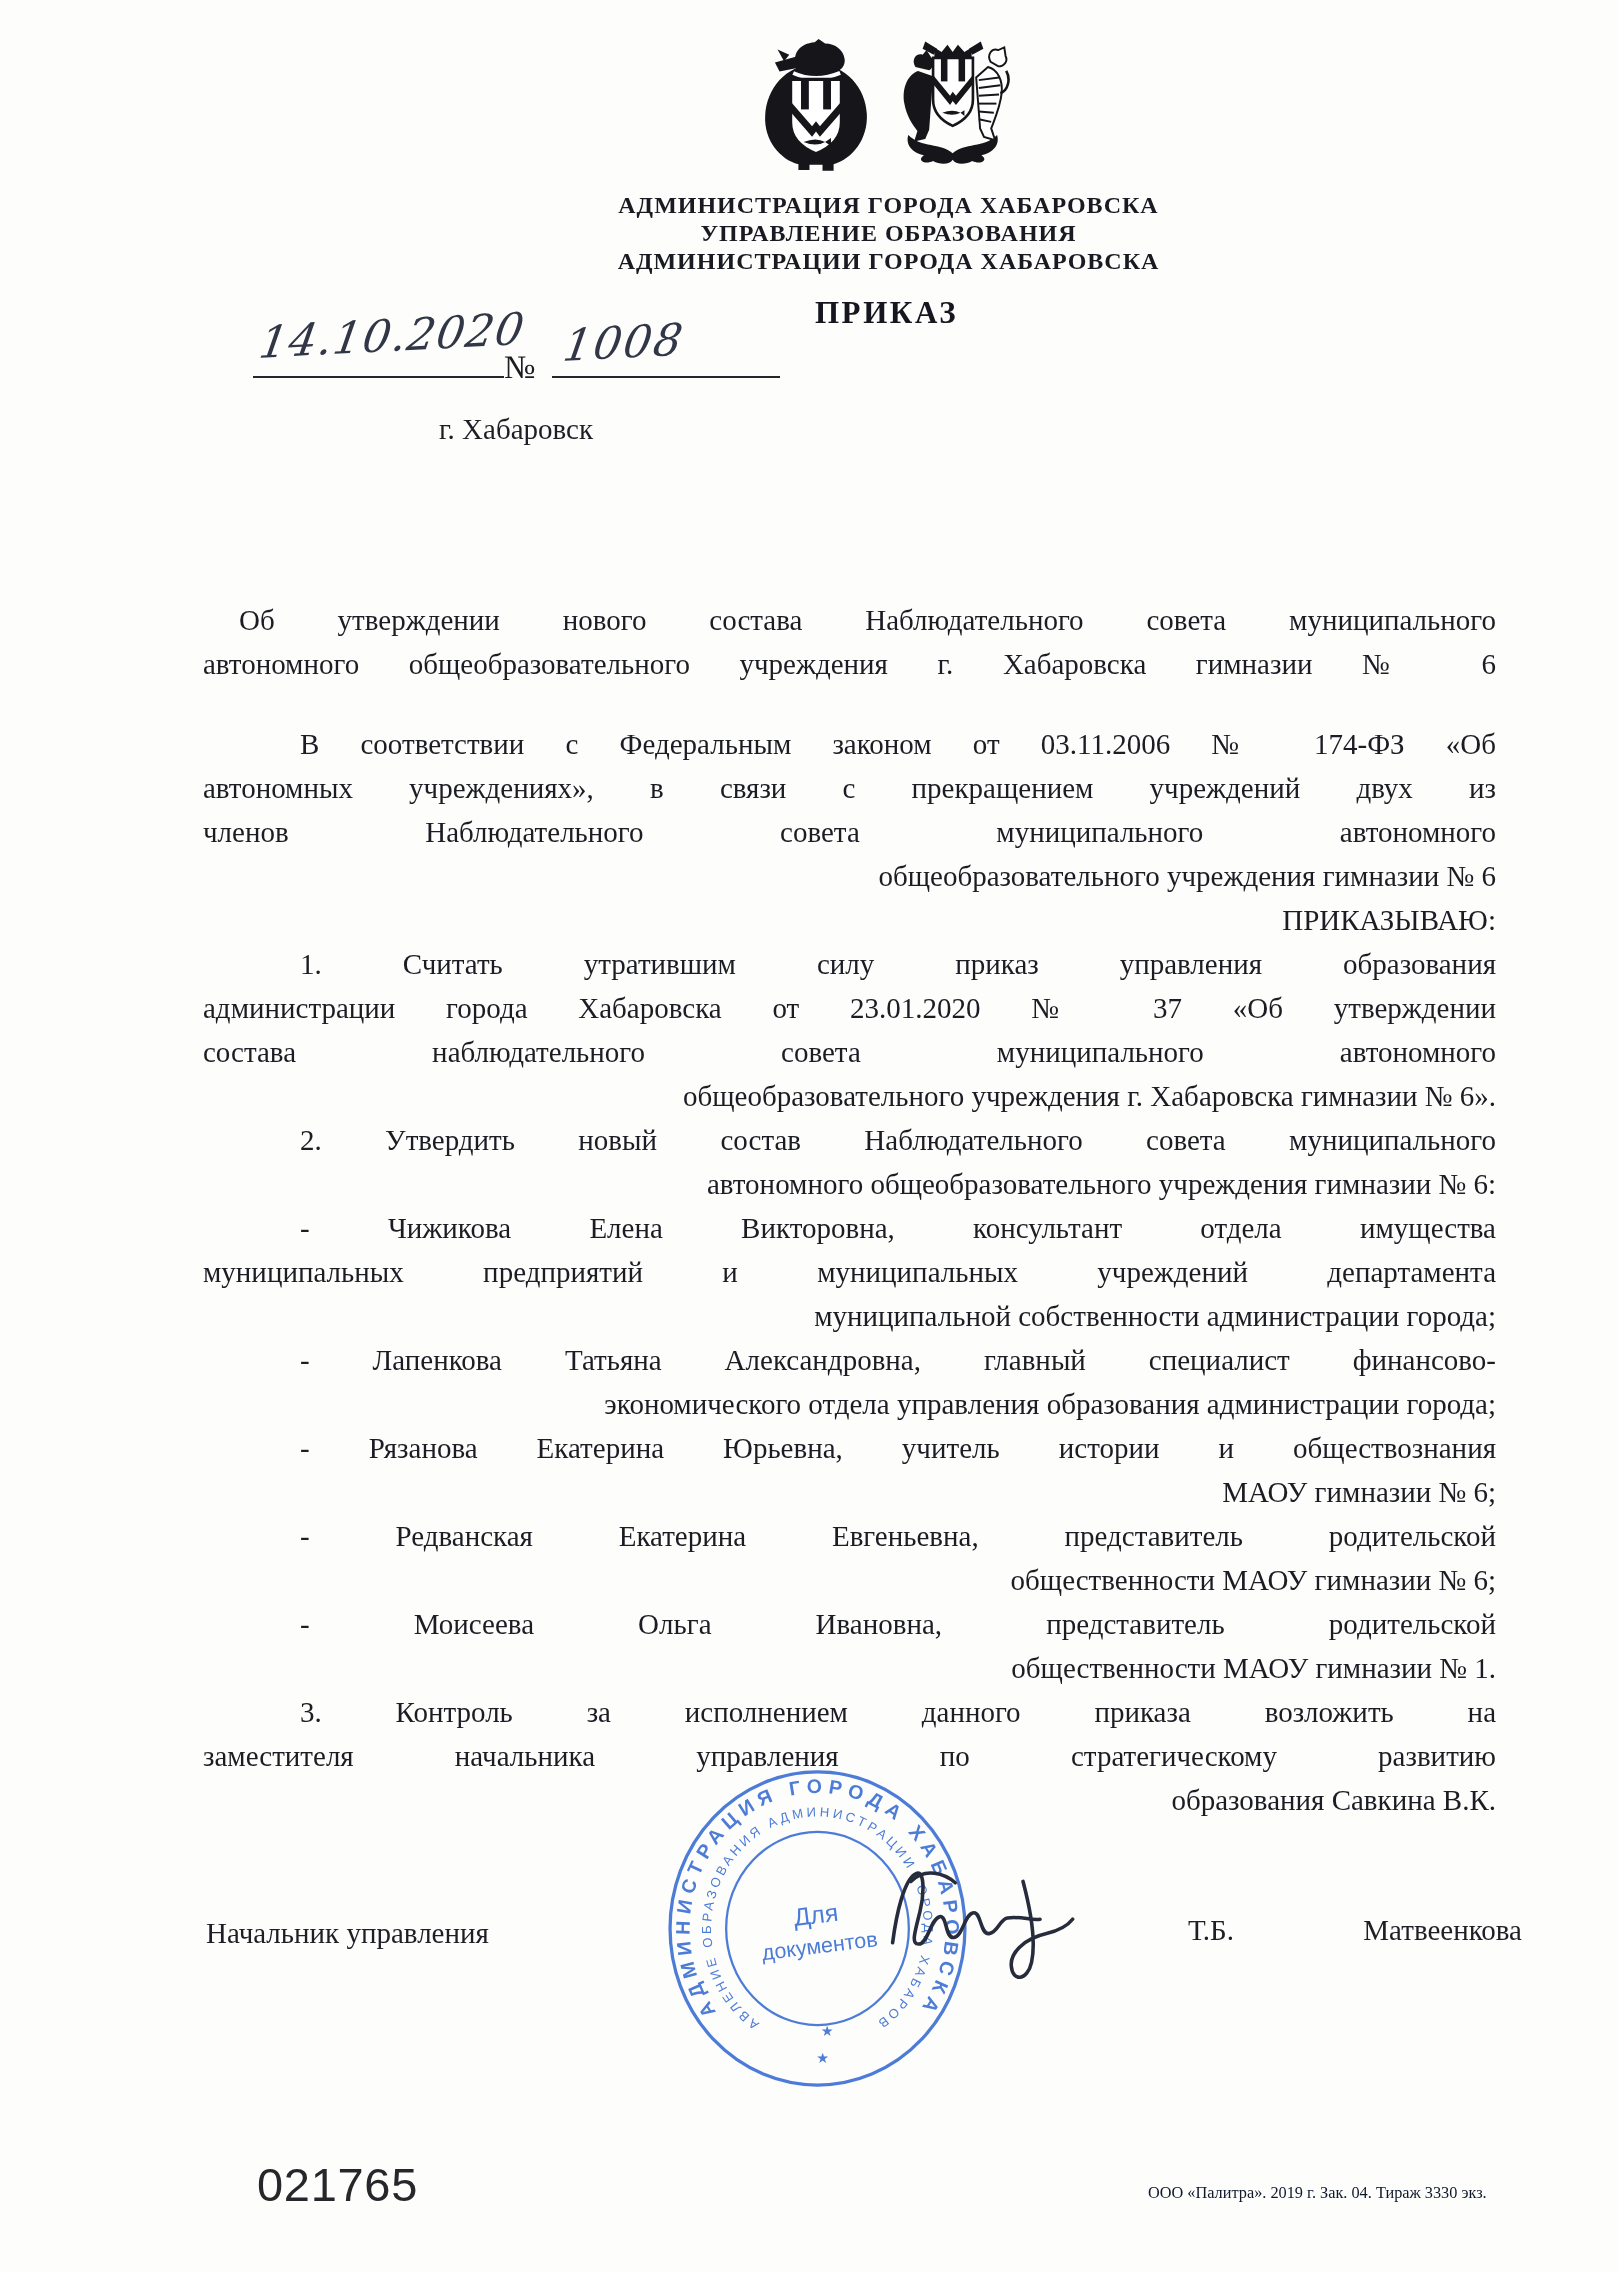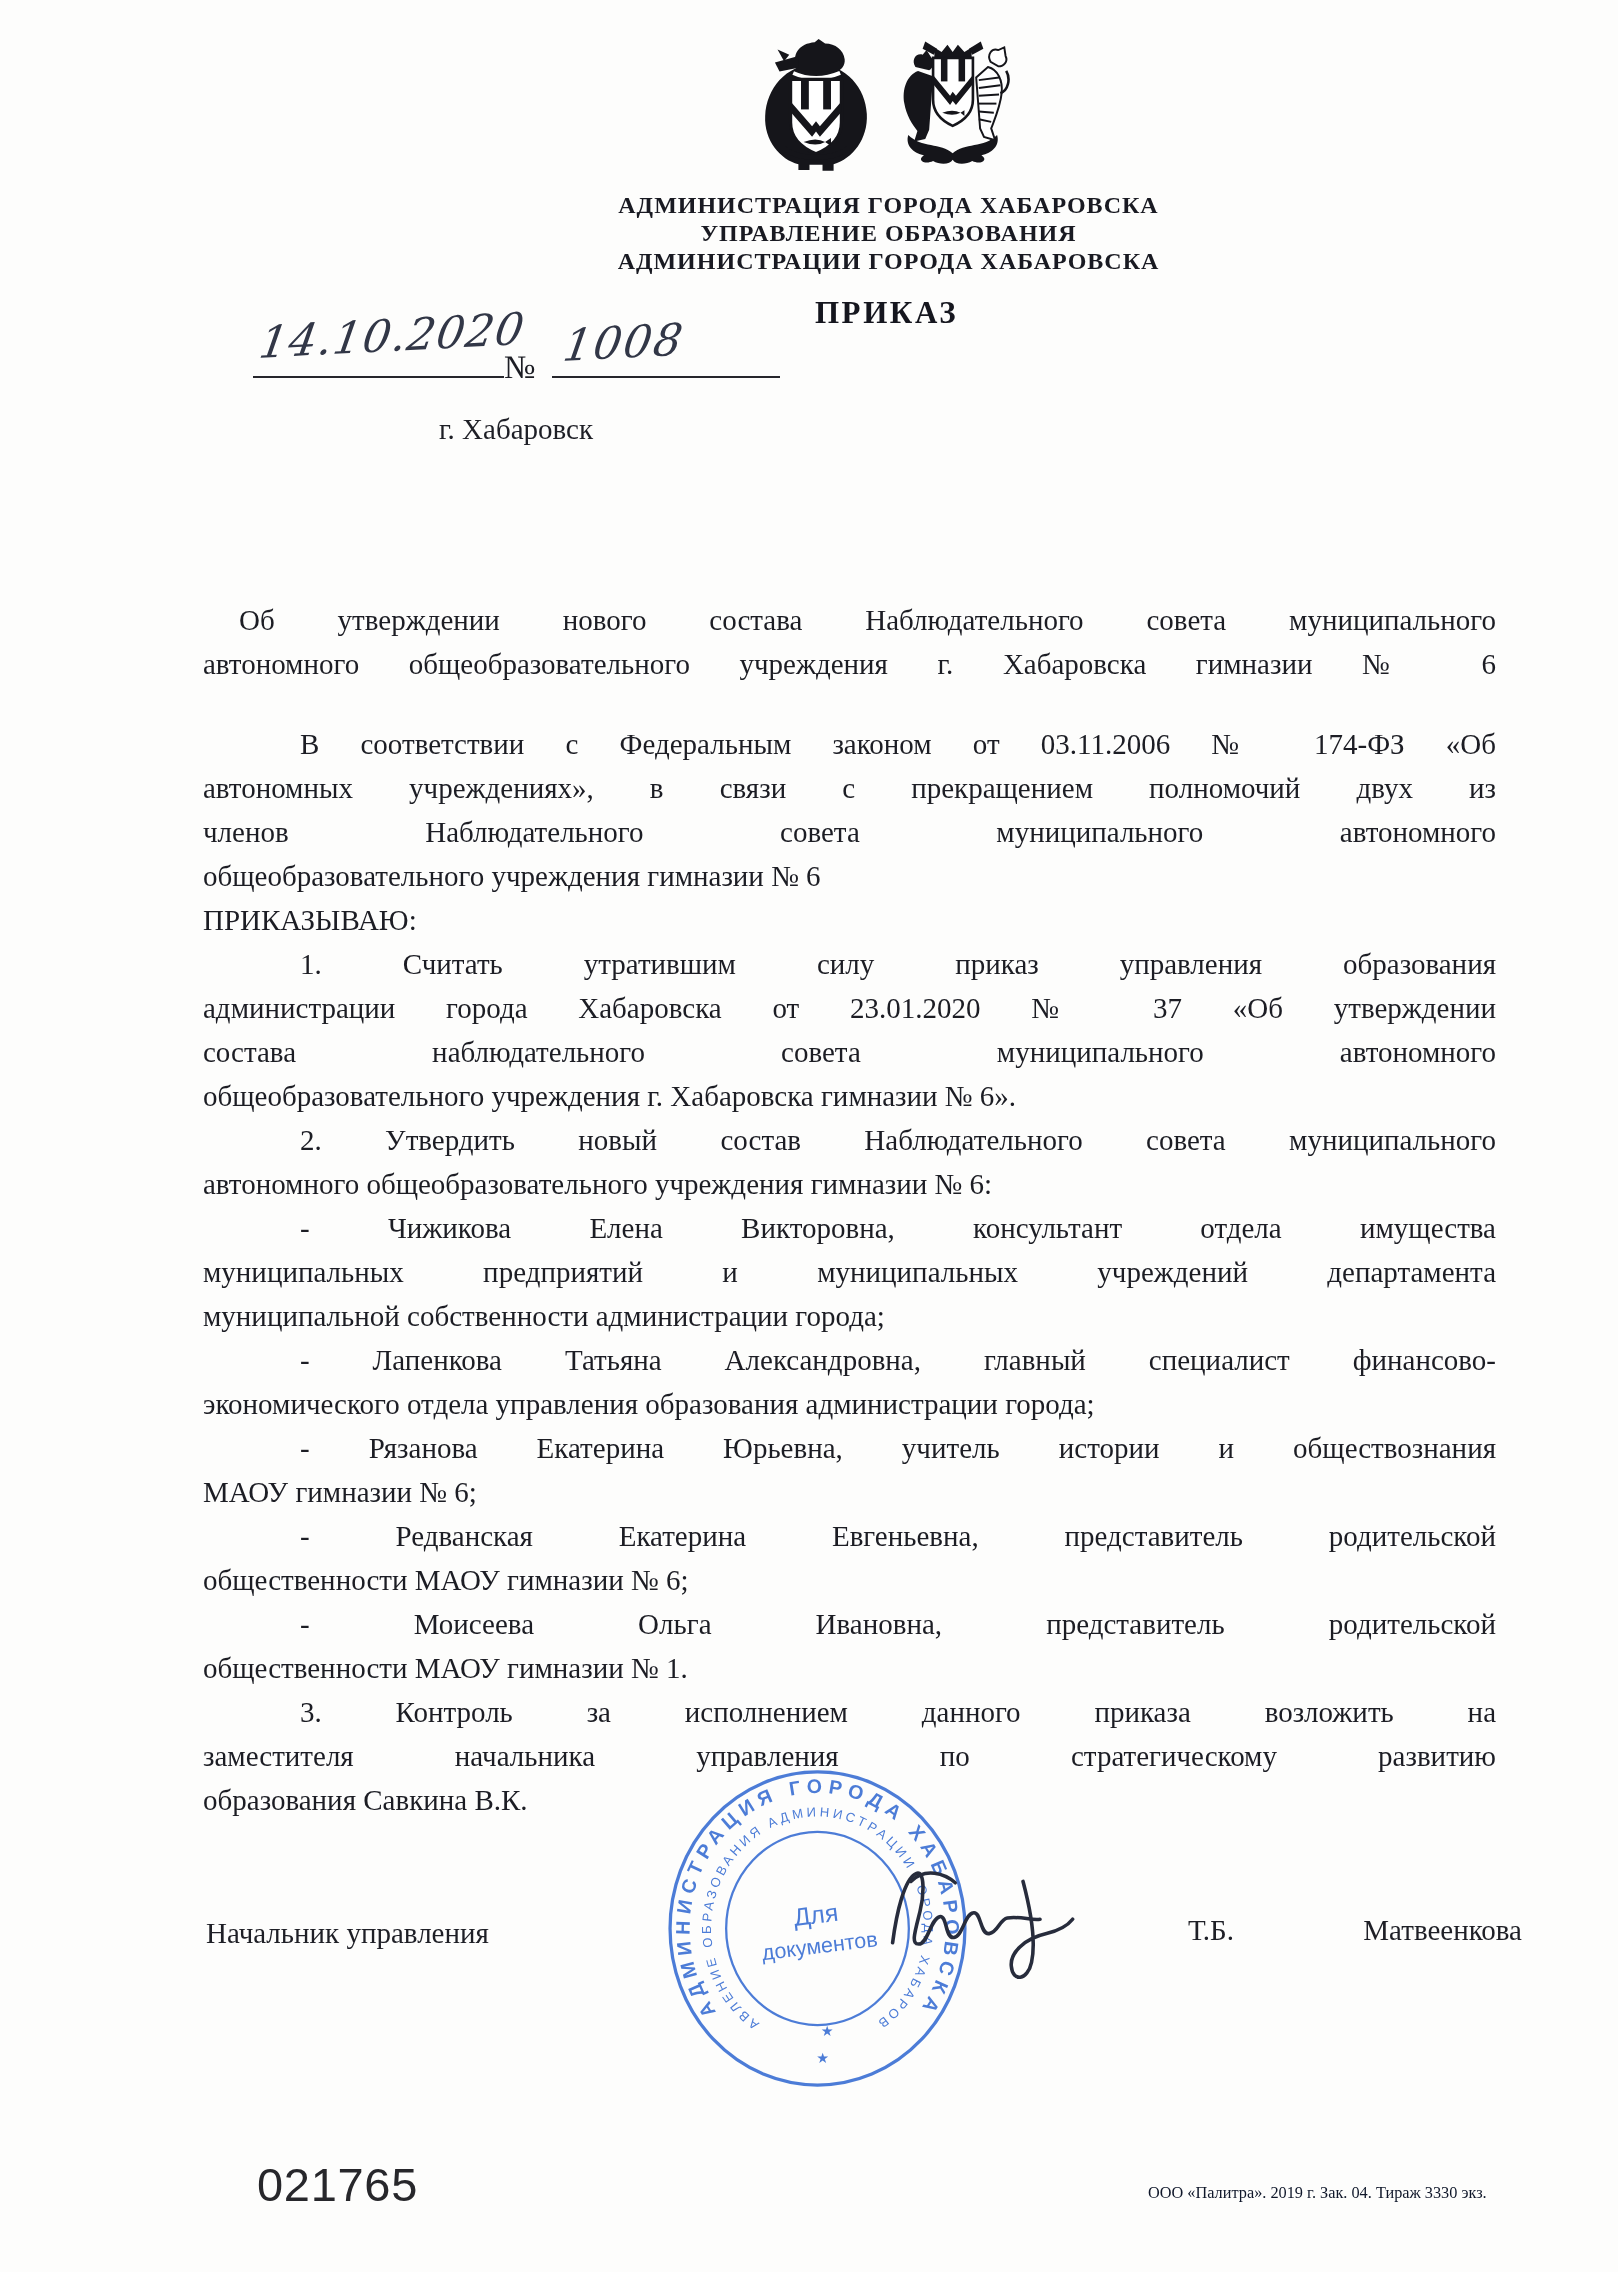--- a/index.html
+++ b/index.html
@@ -27,21 +27,21 @@
   .hand-date{position:absolute;left:256px;top:317px;font-size:44px;letter-spacing:1.3px;}
   .hand-num{position:absolute;left:560px;top:320px;font-size:44px;letter-spacing:2px;}
   .num-sign{position:absolute;left:504px;top:349px;font-size:33px;color:#1c1d24;}
   .rule1{position:absolute;left:253px;top:376px;width:251px;height:2px;background:#26262c;}
   .rule2{position:absolute;left:552px;top:376px;width:228px;height:2px;background:#26262c;}
   .place{position:absolute;left:418px;top:413px;width:196px;text-align:center;font-size:29px;}
   
   .textblock{position:absolute;left:203px;width:1293px;font-size:29px;color:#1c1d24;}
   .subject{top:598px;line-height:44px;}
   .bodytext{top:722px;line-height:44px;}
-  .line{text-align:left;}
+  .line{text-align:right;}
   .j{text-align:justify;text-align-last:justify;}
   .ind{text-indent:97px;}
   .ind-s{text-indent:36px;}
   
   .signoff-label{position:absolute;left:206px;top:1917px;font-size:29px;}
   .signoff-name{
     position:absolute;left:1173px;top:1914px;width:334px;display:flex;
     justify-content:space-between;font-size:29px;margin-left:15px;
   }
   
@@ -123,21 +123,21 @@
 
   <div class="place">г. Хабаровск</div>
 
   <div class="textblock subject">
     <div class="line j ind-s">Об утверждении нового состава Наблюдательного совета муниципального</div>
     <div class="line j">автономного общеобразовательного учреждения г. Хабаровска гимназии № 6</div>
   </div>
 
   <div class="textblock bodytext">
     <div class="line j ind">В соответствии с Федеральным законом от 03.11.2006 № 174-ФЗ «Об</div>
-    <div class="line j">автономных учреждениях», в связи с прекращением полномочий двух из</div>
+    <div class="line j">автономных учреждениях», в связи с прекращением учреждений двух из</div>
     <div class="line j">членов Наблюдательного совета муниципального автономного</div>
     <div class="line">общеобразовательного учреждения гимназии № 6</div>
     <div class="line">ПРИКАЗЫВАЮ:</div>
     <div class="line j ind">1. Считать утратившим силу приказ управления образования</div>
     <div class="line j">администрации города Хабаровска от 23.01.2020 № 37 «Об утверждении</div>
     <div class="line j">состава наблюдательного совета муниципального автономного</div>
     <div class="line">общеобразовательного учреждения г. Хабаровска гимназии № 6».</div>
     <div class="line j ind">2. Утвердить новый состав Наблюдательного совета муниципального</div>
     <div class="line">автономного общеобразовательного учреждения  гимназии № 6:</div>
     <div class="line j ind">- Чижикова Елена Викторовна, консультант отдела имущества</div>

